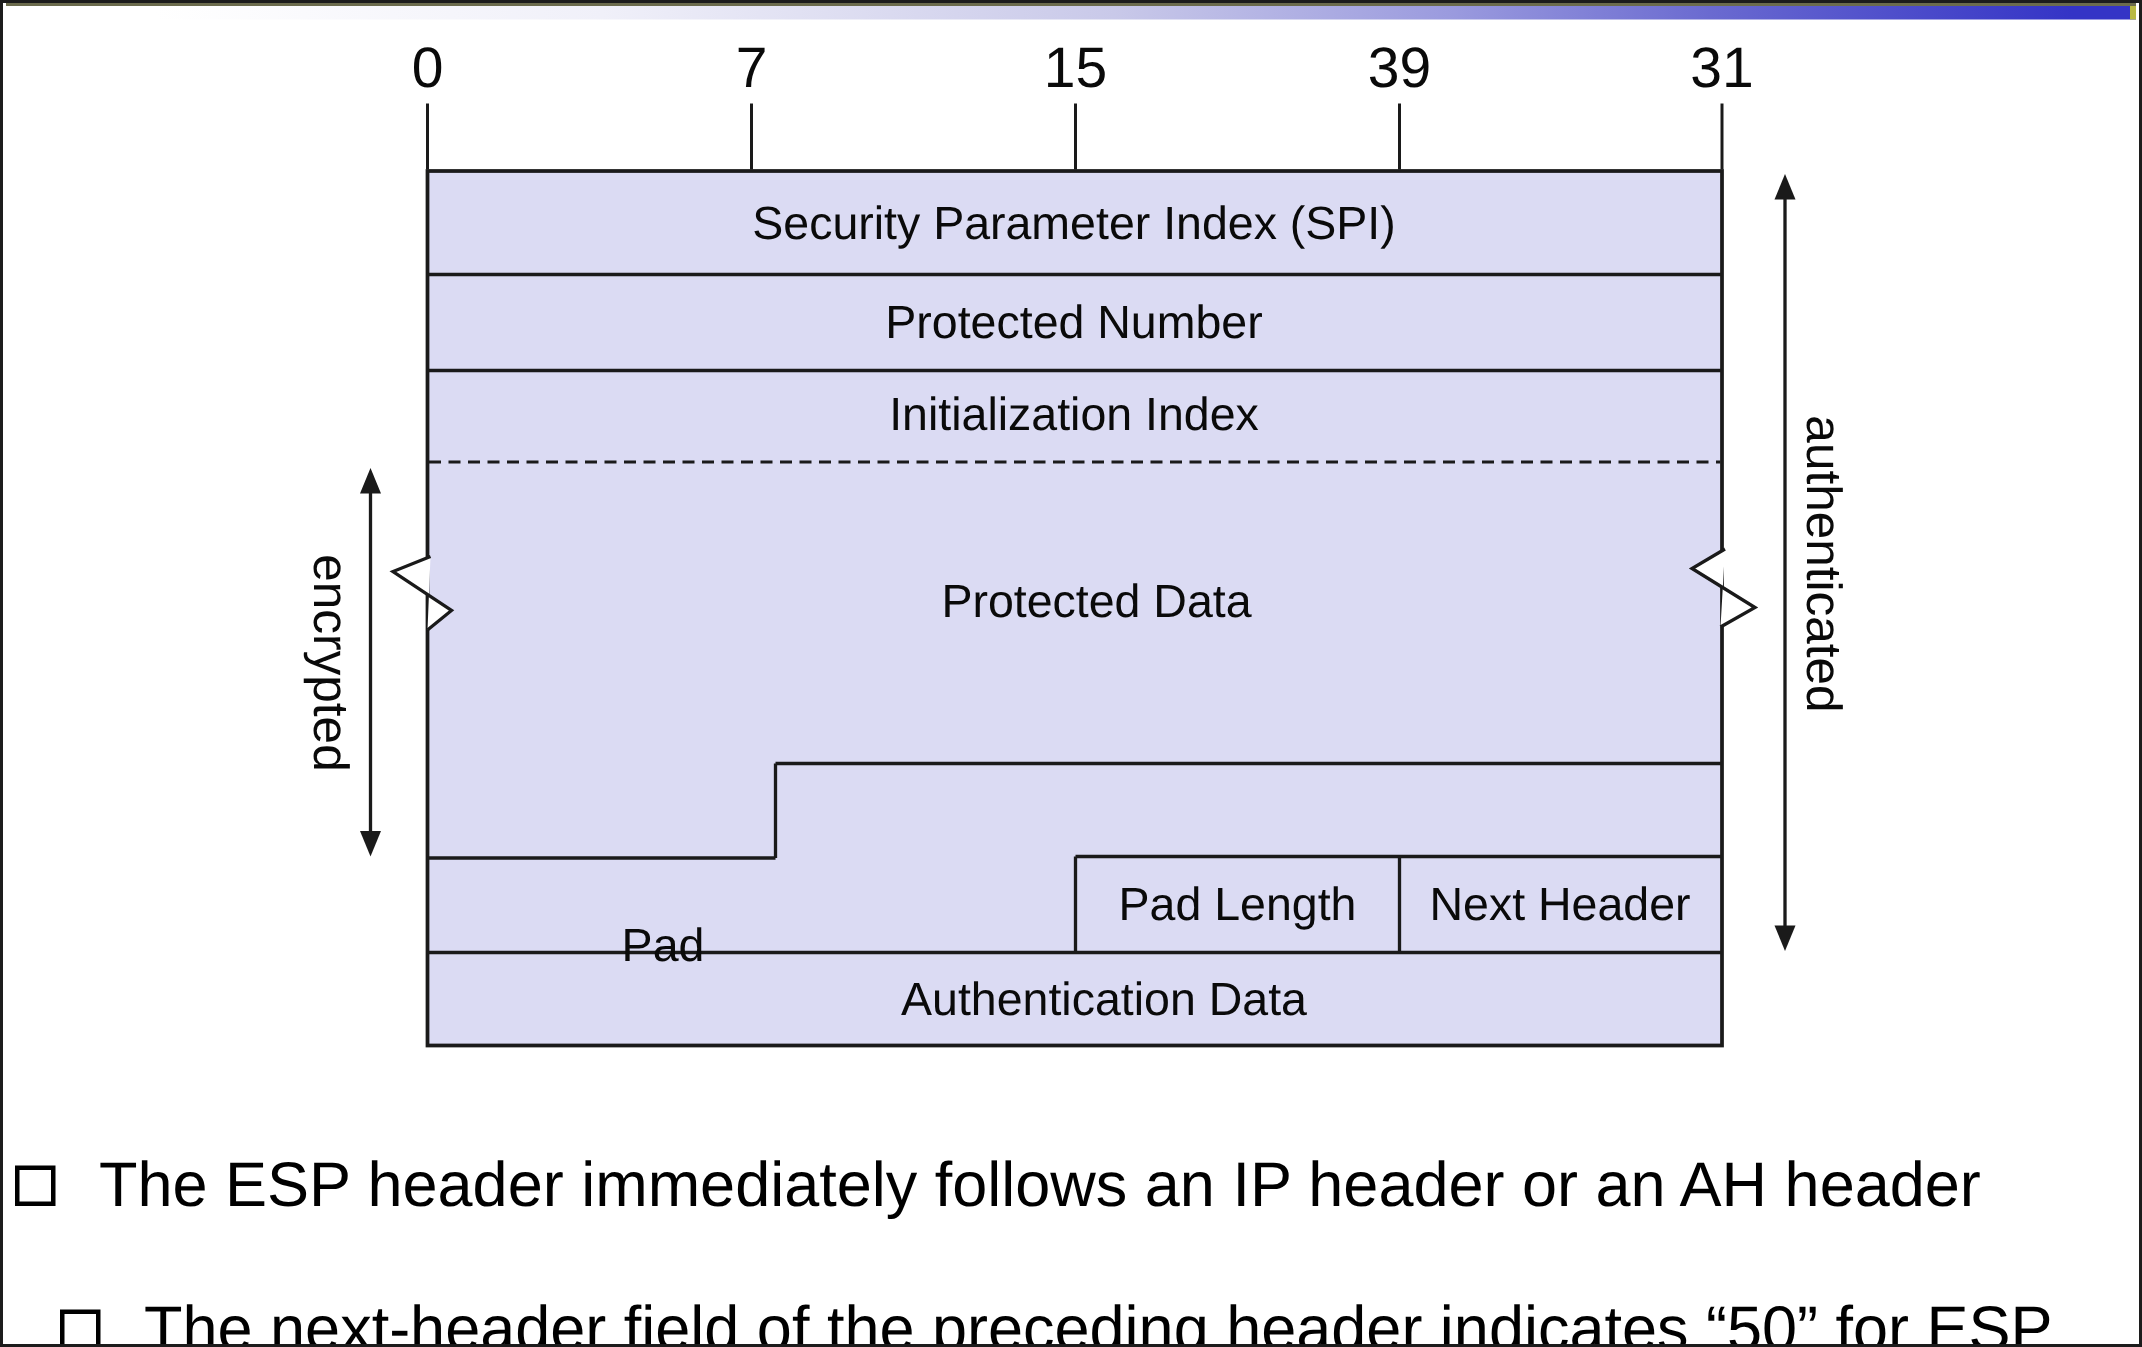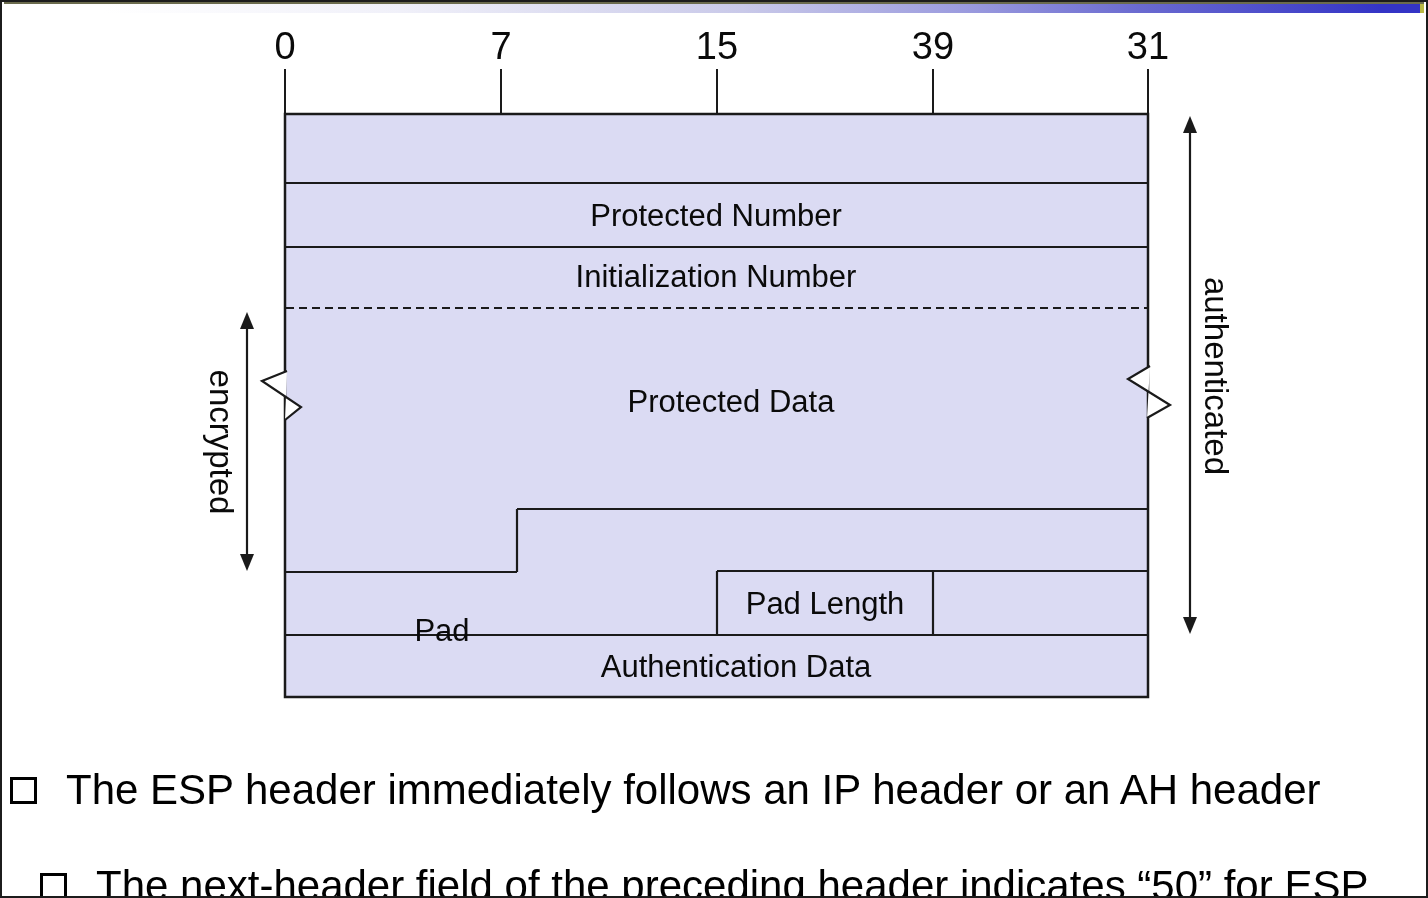--- a/index.html
+++ b/index.html
@@ -111,25 +111,27 @@
       <polygon points="1188,632 1181,615 1195,615" stroke="none"></polygon>
     </g>
   </svg>
 
   <div class="tick-label" style="left:283px;top:44px;">0</div>
   <div class="tick-label" style="left:499px;top:44px;">7</div>
   <div class="tick-label" style="left:715px;top:44px;">15</div>
   <div class="tick-label" style="left:931px;top:44px;">39</div>
   <div class="tick-label" style="left:1146px;top:44px;">31</div>
 
+  <div class="f-label" style="left:714px;top:147px;">Security Parameter Index (SPI)</div>
   <div class="f-label" style="left:714px;top:213px;">Protected Number</div>
-  <div class="f-label" style="left:714px;top:274px;">Initialization Number</div>
+  <div class="f-label" style="left:714px;top:274px;">Initialization Index</div>
   <div class="f-label" style="left:714px;top:399px;margin-left:15px;">Protected Data</div>
   <div class="f-label" style="left:440px;top:601px;margin-top:27px;">Pad</div>
   <div class="f-label" style="left:823px;top:601px;">Pad Length</div>
+  <div class="f-label" style="left:1038px;top:601px;">Next Header</div>
   <div class="f-label" style="left:714px;top:664px;margin-left:20px;">Authentication Data</div>
 
   <div class="v-label" style="left:219px;top:440px;">encrypted</div>
   <div class="v-label" style="left:1214px;top:374px;">authenticated</div>
 
   <div class="bullet-row" style="top:766px;">
     <span class="bullet-square"></span>
     <span class="bullet-text">The ESP header immediately follows an IP header or an AH header</span>
   </div>
   <div class="bullet-row" style="top:862px;margin-left:30px;">

